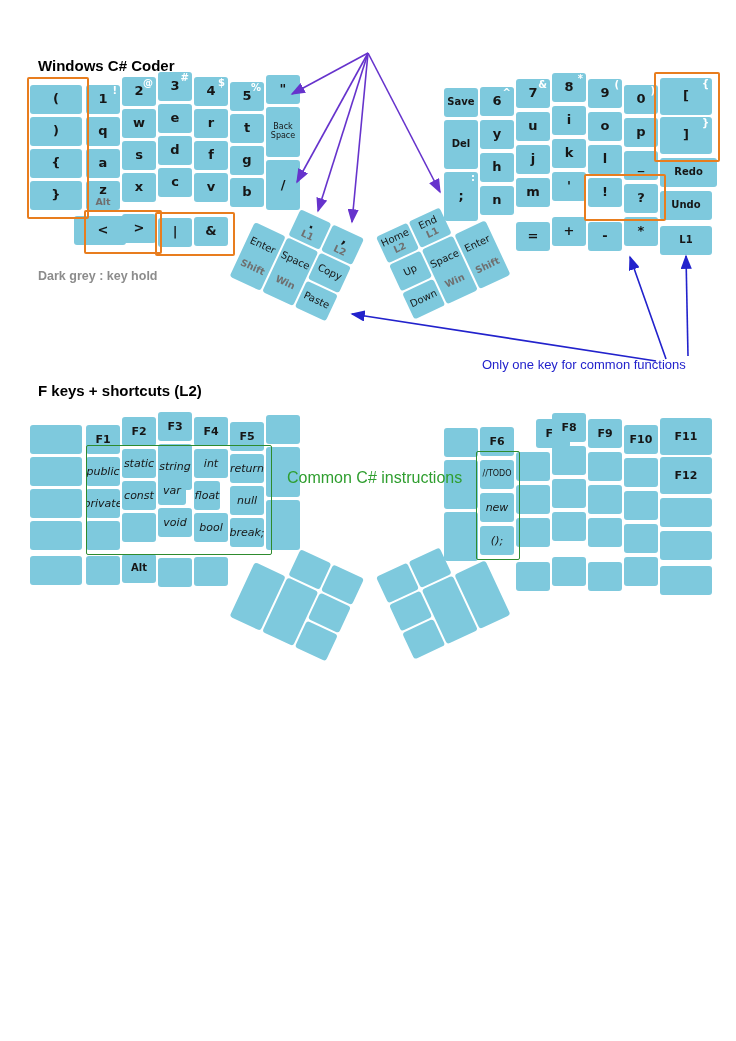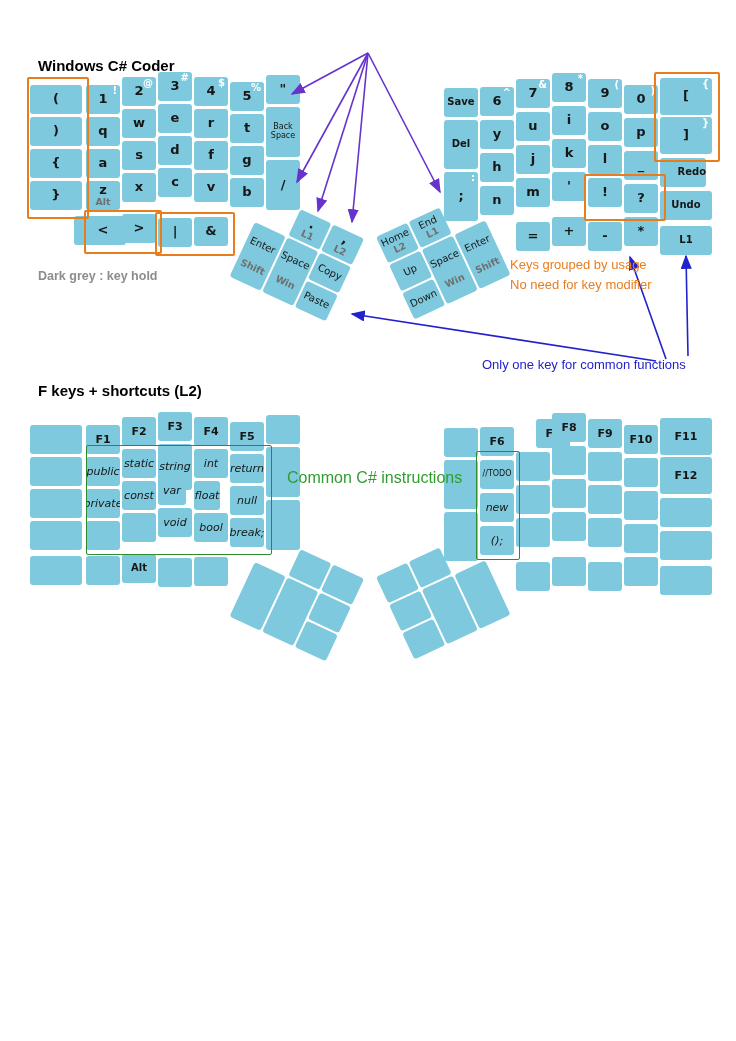--- a/index.html
+++ b/index.html
@@ -229,21 +229,21 @@
         <span class="k-main">*</span>
       </div>
       <div class="key t-c" style="left: 660px; top: 78px; width: 52px; height: 37px;">
         <span class="k-main">[</span>
         <span class="k-shift">{</span>
       </div>
       <div class="key t-c" style="left: 660px; top: 117px; width: 52px; height: 37px;">
         <span class="k-main">]</span>
         <span class="k-shift">}</span>
       </div>
-      <div class="key t-b" style="left: 660px; top: 158px; width: 46px; height: 29px; align-items: flex-end;">
+      <div class="key t-b" style="left: 660px; top: 158px; width: 57px; height: 29px;">
         <span class="k-main">Redo</span>
       </div>
       <div class="key t-b" style="left: 660px; top: 191px; width: 52px; height: 29px;">
         <span class="k-main">Undo</span>
       </div>
       <div class="key t-b" style="left: 660px; top: 226px; width: 52px; height: 29px;">
         <span class="k-main">L1</span>
       </div>
       <div class="cluster" style="left: 268px; top: 194px; transform: rotate(25deg);">
         <div class="key t-c" style="left: 36px; top: 0px; width: 34px; height: 29px;">
@@ -446,24 +446,20 @@
       <line x1="368" y1="53" x2="318" y2="211" stroke="#6633cc" stroke-width="1.6" marker-end="url(#ah-purple)"></line>
       <line x1="368" y1="53" x2="352" y2="222" stroke="#6633cc" stroke-width="1.6" marker-end="url(#ah-purple)"></line>
       <line x1="368" y1="53" x2="440" y2="192" stroke="#6633cc" stroke-width="1.6" marker-end="url(#ah-purple)"></line>
       <line x1="656" y1="361" x2="352" y2="314" stroke="#2222cc" stroke-width="1.6" marker-end="url(#ah-blue)"></line>
       <line x1="666" y1="359" x2="630" y2="257" stroke="#2222cc" stroke-width="1.6" marker-end="url(#ah-blue)"></line>
       <line x1="688" y1="356" x2="686" y2="256" stroke="#2222cc" stroke-width="1.6" marker-end="url(#ah-blue)"></line>
     </svg>
 
   <div class="note title-base">Windows C# Coder</div>
   <div class="note note-grey">Dark grey : key hold</div>
-  <div class="note note-orange">
-    <div>Keys grouped by usage</div>
-    <div>No need for key modifier</div>
-  </div>
   <div class="note note-blue">Only one key for common functions</div>
   <div class="note title-fkeys">F keys + shortcuts (L2)</div>
   <div class="note note-green">Common C# instructions</div>
 <div class="hl" style="left: 27px; top: 77px; width: 58px; height: 138px;"></div>
     <div class="hl" style="left: 84px; top: 210px; width: 74px; height: 40px;"></div>
     <div class="hl" style="left: 155px; top: 212px; width: 76px; height: 40px;"></div>
     <div class="hl" style="left: 584px; top: 174px; width: 78px; height: 43px;"></div>
     <div class="hl" style="left: 654px; top: 72px; width: 62px; height: 86px;"></div>
     <div class="hl green" style="left: 86px; top: 445px; width: 184px; height: 108px;"></div>
     <div class="hl green" style="left: 476px; top: 451px; width: 42px; height: 107px;"></div>

